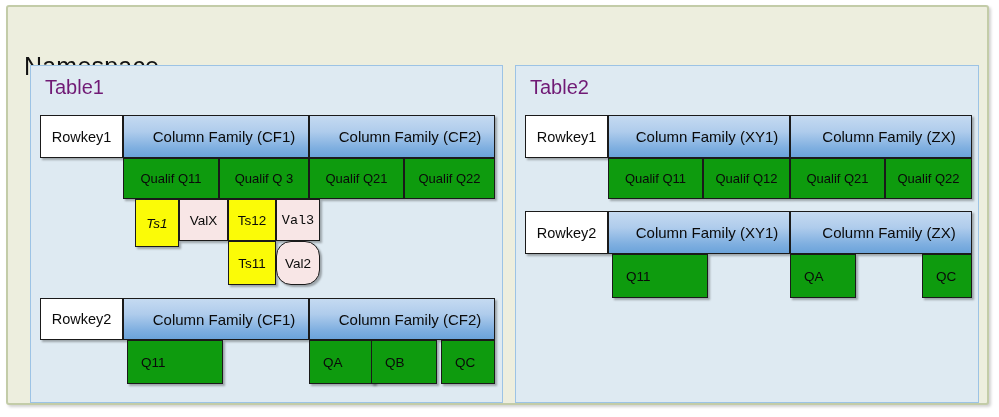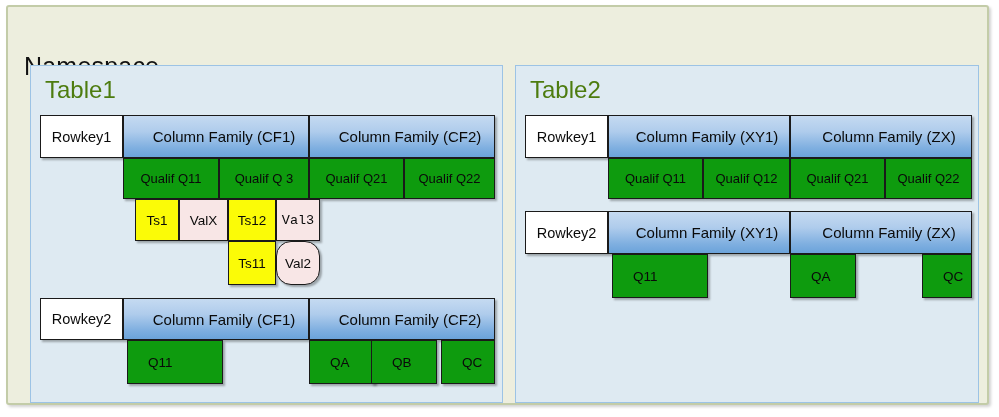--- a/index.html
+++ b/index.html
@@ -50,39 +50,39 @@
     border: 1px solid #9CC3E5;
     box-sizing: border-box;
   }
   #table1 { left: 22px;  top: 58px; width: 473px; height: 338px; }
   #table2 { left: 507px; top: 58px; width: 464px; height: 338px; }
 
   .table-title {
     position: absolute;
     left: 14px;
     top: 10px;
-    font-size: 24px;
-    color: #4d7c0f;
+    font-size: 20px;
+    color: #701a75;
   }
 
   
   .cell {
     position: absolute;
     box-sizing: border-box;
     border: 1.5px solid #1a1a1a;
     font-size: 14px;
     color: #0a0a0a;
     display: flex;
     align-items: center;
     white-space: nowrap;
     overflow: hidden;
     box-shadow: 2px 2px 2px rgba(0,0,0,0.30);
   }
   .cell.center { justify-content: center; }
-  .cell.left   { justify-content: flex-start; padding-left: 20px; }
+  .cell.left   { justify-content: flex-start; padding-left: 13px; }
 
   .rowkey {
     background: #ffffff;
     font-size: 14.5px;
   }
   .cf {
     background: linear-gradient(to bottom, #C5DAF1 0%, #AFCCEC 38%, #7FAFE0 78%, #6BA3DA 100%);
     font-size: 15px;
     padding-left: 16px;
   }
@@ -123,21 +123,21 @@
       <div class="cell cf center" style="left:278px; top:49px; width:186px; height:43px;">Column Family (CF2)</div>
 
       <div class="cell qualif center" style="left:92px;  top:92px; width:96px; height:41px;">Qualif Q11</div>
 
       <div class="cell qualif center" style="left:188px; top:92px; width:90px; height:41px;">Qualif Q 3</div>
 
       <div class="cell qualif center" style="left:278px; top:92px; width:95px; height:41px;">Qualif Q21</div>
 
       <div class="cell qualif center" style="left:373px; top:92px; width:91px; height:41px;">Qualif Q22</div>
 
-      <div class="cell ts center" style="left:104px; top:133px; width:44px; height:42px;">Ts1</div>
+      <div class="cell ts center" style="left:104px; top:133px; width:44px; height:48px;font-style:italic;">Ts1</div>
 
       <div class="cell val center" style="left:148px; top:133px; width:49px; height:42px;">ValX</div>
 
       <div class="cell ts center" style="left:197px; top:133px; width:48px; height:42px;">Ts12</div>
 
       <div class="cell val center" style="left:245px; top:133px; width:44px; height:42px;font-family:Liberation Mono, monospace;">Val3</div>
 
       <div class="cell ts center" style="left:197px; top:175px; width:48px; height:44px;">Ts11</div>
 
       <div class="cell val center" style="left:245px; top:175px; width:44px; height:44px;border-radius:15px;">Val2</div>

